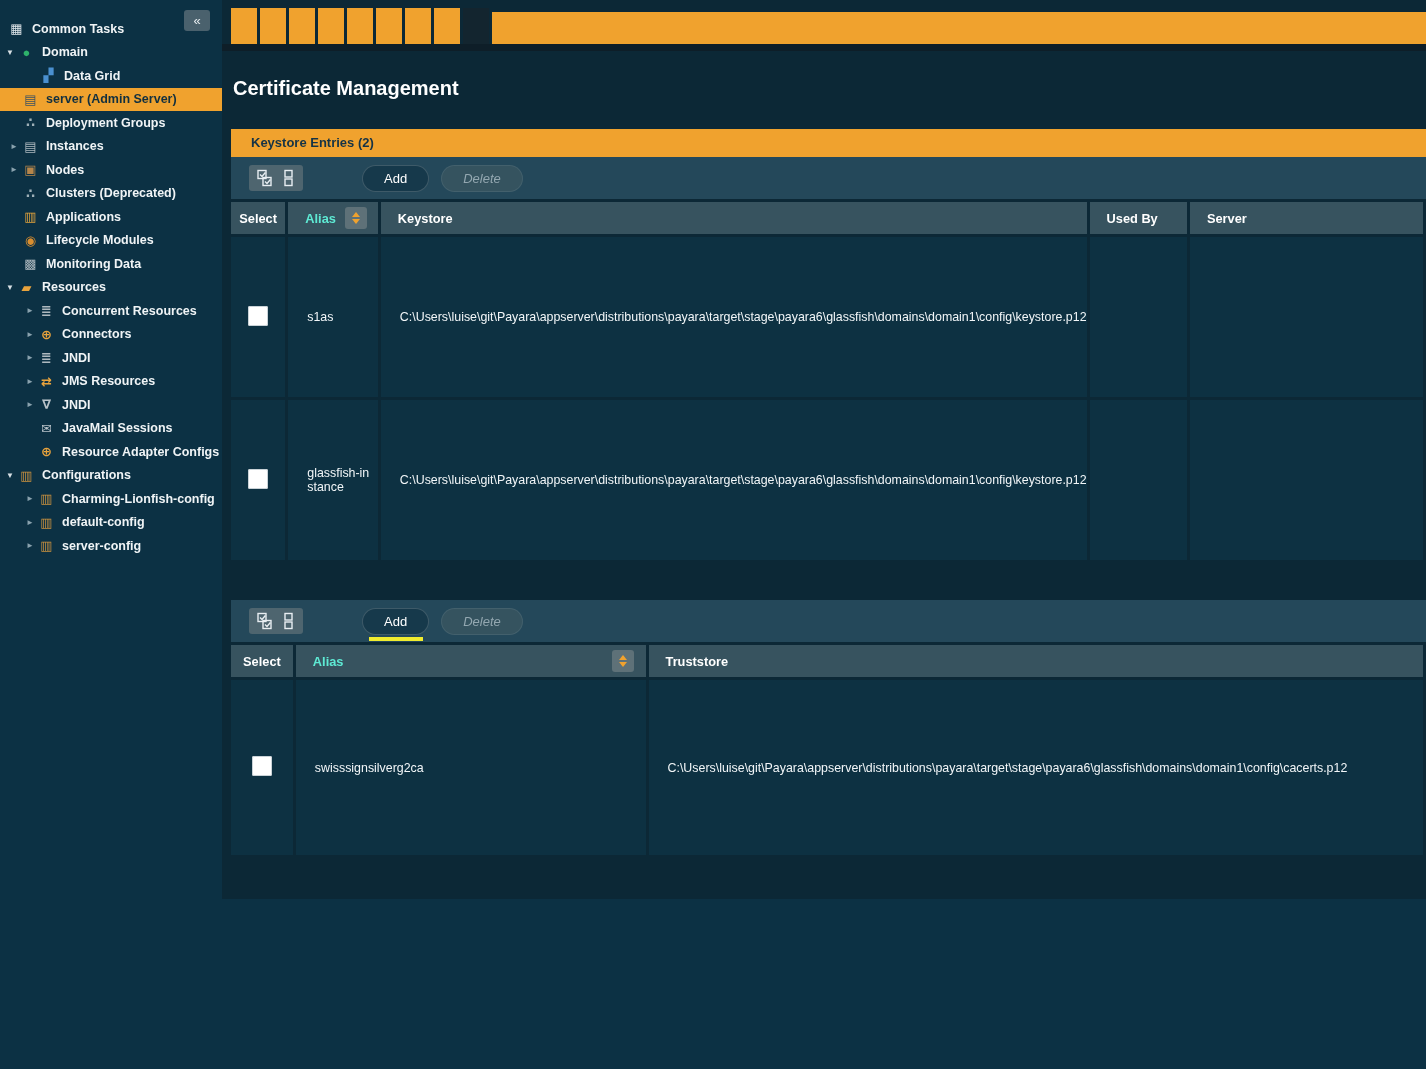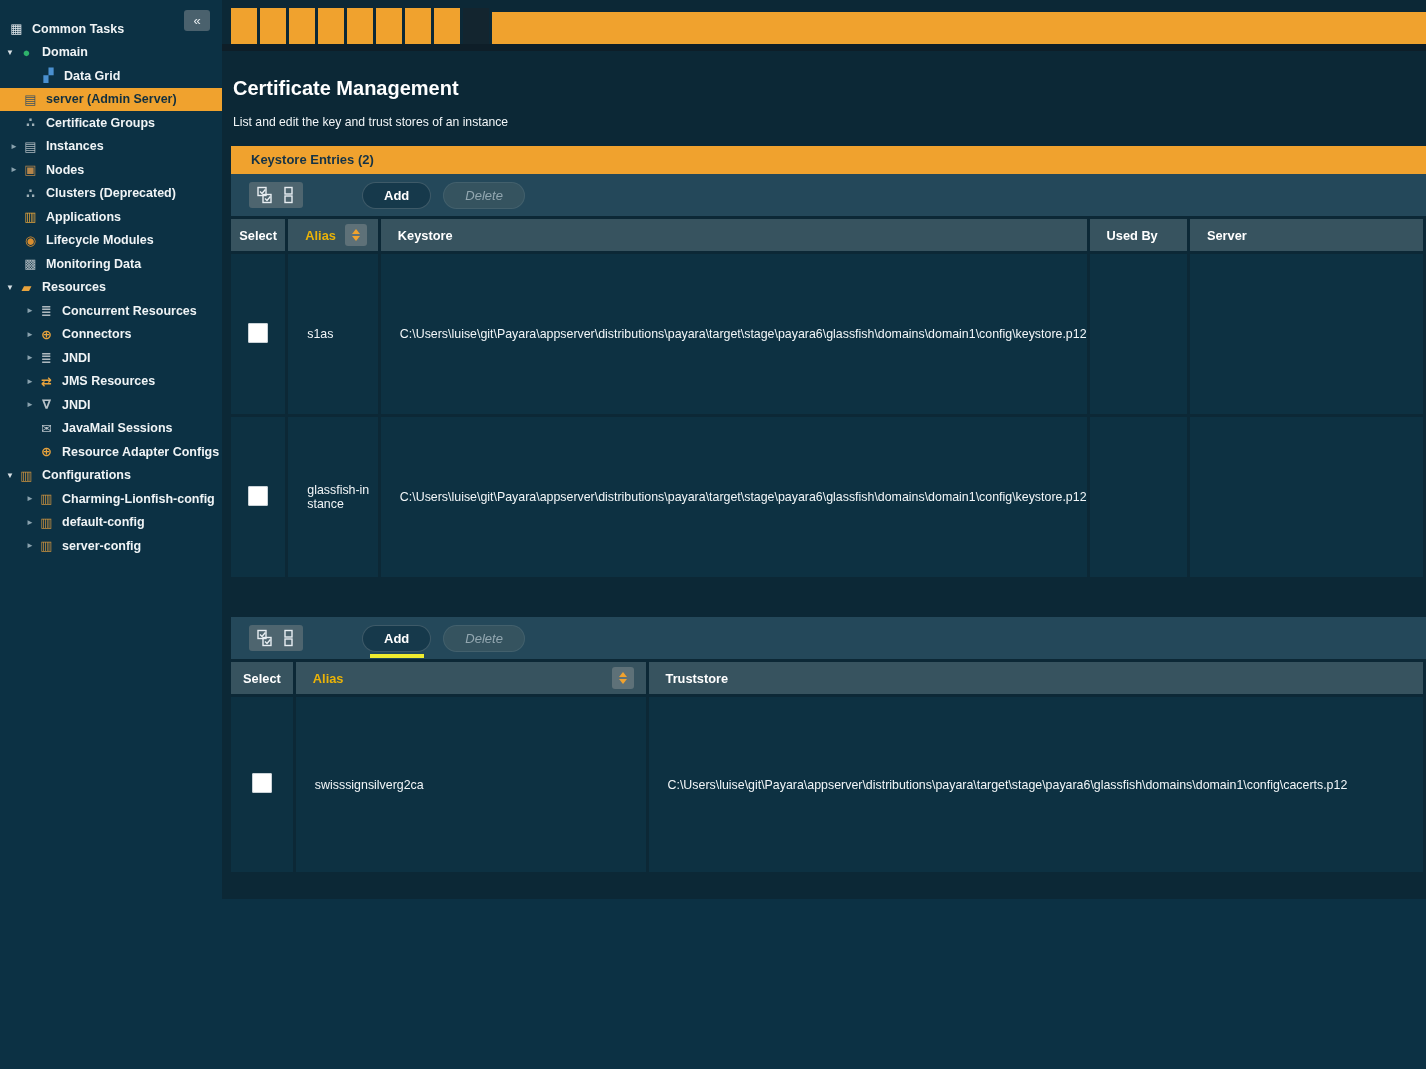--- a/index.html
+++ b/index.html
@@ -41,41 +41,41 @@
   .content { position:relative; flex:1; background:#0C2836; overflow:hidden; }
   .tabbar { display:flex; margin-top:8px; padding-left:9px; height:36px; }
   .tabs { display:flex; gap:3px; }
   .tab { background:#F0A22E; color:#123044; font-size:13px; line-height:36px; padding:0 13px; cursor:pointer; white-space:nowrap; }
   .tab.active { background:#13252F; color:#FFFFFF; }
   .tab-filler { flex:1; background:#F0A22E; height:32px; align-self:flex-end; margin-left:3px; }
   .tab-strip { height:7px; background:#0E1E28; }
   h1 { margin:26px 0 0 11px; font-size:20px; font-weight:700; color:#FFFFFF; height:24px; }
   .subtitle { margin:14px 0 0 11px; font-size:12.2px; height:15px; color:#F2F6F8; }
   
-  .panel { margin-top:16px; margin-left:9px; }
+  .panel { margin-top:28px; margin-left:9px; }
   .panel.trust { margin-top:37px; }
   .panel-header { height:28px; background:#F0A22E; color:#153346; font-size:13px; font-weight:700; line-height:28px; padding-left:20px; }
   .toolbar { height:42px; background:#24485A; display:flex; align-items:center; gap:14px; padding-left:18px; }
   .icon-group { display:flex; align-items:center; gap:10px; background:#4E656F; border-radius:3px; padding:4px 8px; }
   .icon-group svg { display:block; cursor:pointer; }
-  .btn { border:none; border-radius:13px; font-size:13px; font-weight:700; padding:5px 21px; cursor:pointer;
+  .btn { border:none; border-radius:13px; font-size:13px; font-weight:400; padding:5px 21px; cursor:pointer;
     font-family:"Liberation Sans","DejaVu Sans",sans-serif; }
   .btn.add { background:#16394B; color:#FFFFFF; box-shadow:0 0 0 1px #3E5A68; margin-left:46px; }
   .btn.delete { background:#35535F; color:#93A7B0; font-style:italic; font-weight:400; box-shadow:0 0 0 1px #43606C; }
   .add-wrap { position:relative; display:inline-block; margin-left:46px; }
   .add-wrap .btn.add { margin-left:0; }
   .add-underline { position:absolute; left:50%; transform:translateX(-50%); bottom:-7px; width:54px; height:4px; background:#F0EC2F; }
   
   table.grid { border-collapse:separate; border-spacing:3px; table-layout:fixed; margin-left:-3px; }
   table.grid th { background:#37535F; height:32px; font-size:12.8px; font-weight:700; text-align:left; padding-left:17px; color:#fff; }
   table.grid th.col-select { text-align:center; padding-left:0; }
   table.grid td { background:#0D3142; font-size:12.4px; color:#F2F6F8; vertical-align:middle; }
   .keystore-table tr.body-row { height:160px; }
   .trust-table tr.body-row { height:175px; }
-  .th-alias { display:flex; align-items:center; gap:9px; color:#eab308; }
+  .th-alias { display:flex; align-items:center; gap:9px; color:#5eead4; }
   .th-alias.spread { justify-content:space-between; padding-right:12px; }
   .sort-btn { display:inline-flex; flex-direction:column; align-items:center; justify-content:center; gap:2px;
     width:22px; height:22px; background:#5E7178; border:none; border-radius:3px; cursor:pointer; }
   .tri-up { width:0; height:0; border-left:4px solid transparent; border-right:4px solid transparent; border-bottom:5px solid #F0A22E; }
   .tri-down { width:0; height:0; border-left:4px solid transparent; border-right:4px solid transparent; border-top:5px solid #F0A22E; }
   td.c-select { text-align:center; }
   .checkbox { display:inline-block; width:20px; height:20px; background:#FFFFFF; border-radius:2px;
     box-shadow:inset 0 0 0 1px #C9D2D7; cursor:pointer; }
   td.c-alias { padding-left:19px; word-break:break-all; padding-right:8px; }
   td.c-path { padding-left:19px; white-space:nowrap; overflow:hidden; }
@@ -112,21 +112,21 @@
             <span class="tlabel">Data Grid</span>
           </div>
           <div class="tree-item selected" style="padding-left: 22px;">
             <span class="arrow" style="left: 8px;"></span>
             <span class="ticon" style="color: rgb(174, 185, 191);">▤</span>
             <span class="tlabel">server (Admin Server)</span>
           </div>
           <div class="tree-item" style="padding-left: 22px;">
             <span class="arrow" style="left: 8px;"></span>
             <span class="ticon" style="color: rgb(159, 176, 184);">∴</span>
-            <span class="tlabel">Certificate Groups</span>
+            <span class="tlabel">Deployment Groups</span>
           </div>
           <div class="tree-item" style="padding-left: 22px;">
             <span class="arrow a-right" style="left: 8px;">►</span>
             <span class="ticon" style="color: rgb(174, 185, 191);">▤</span>
             <span class="tlabel">Instances</span>
           </div>
           <div class="tree-item" style="padding-left: 22px;">
             <span class="arrow a-right" style="left: 8px;">►</span>
             <span class="ticon" style="color: rgb(181, 133, 74);">▣</span>
             <span class="tlabel">Nodes</span>
@@ -230,21 +230,20 @@
             <div class="tab"></div>
             <div class="tab"></div>
             <div class="tab"></div>
             <div class="tab active"></div>
           </div>
         <div class="tab-filler"></div>
       </div>
       <div class="tab-strip"></div>
 
       <h1>Certificate Management</h1>
-      <p class="subtitle">List and edit the key and trust stores of an instance</p>
 
       <section class="panel">
         <div class="panel-header">Keystore Entries (2)</div>
         <div class="toolbar">
           <span class="icon-group">
             <svg width="16" height="18" viewBox="0 0 16 18">
               <rect x="1" y="1.5" width="8" height="8" fill="none" stroke="#E8EEF2" stroke-width="1.4"></rect>
               <path d="M3,5.5 l2,2 l3.4,-4" stroke="#E8EEF2" stroke-width="1.4" fill="none"></path>
               <rect x="6" y="8.5" width="8" height="8" fill="none" stroke="#E8EEF2" stroke-width="1.4"></rect>
               <path d="M8,12.5 l2,2 l3.4,-4" stroke="#E8EEF2" stroke-width="1.4" fill="none"></path>

